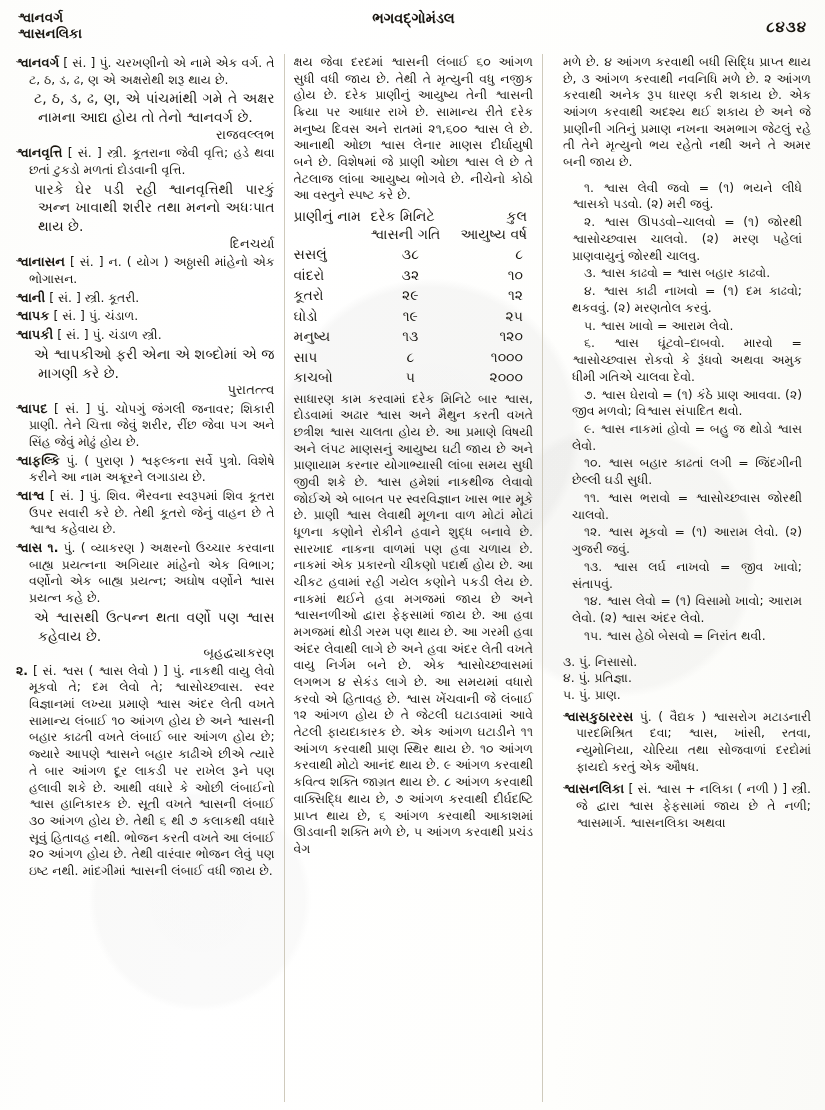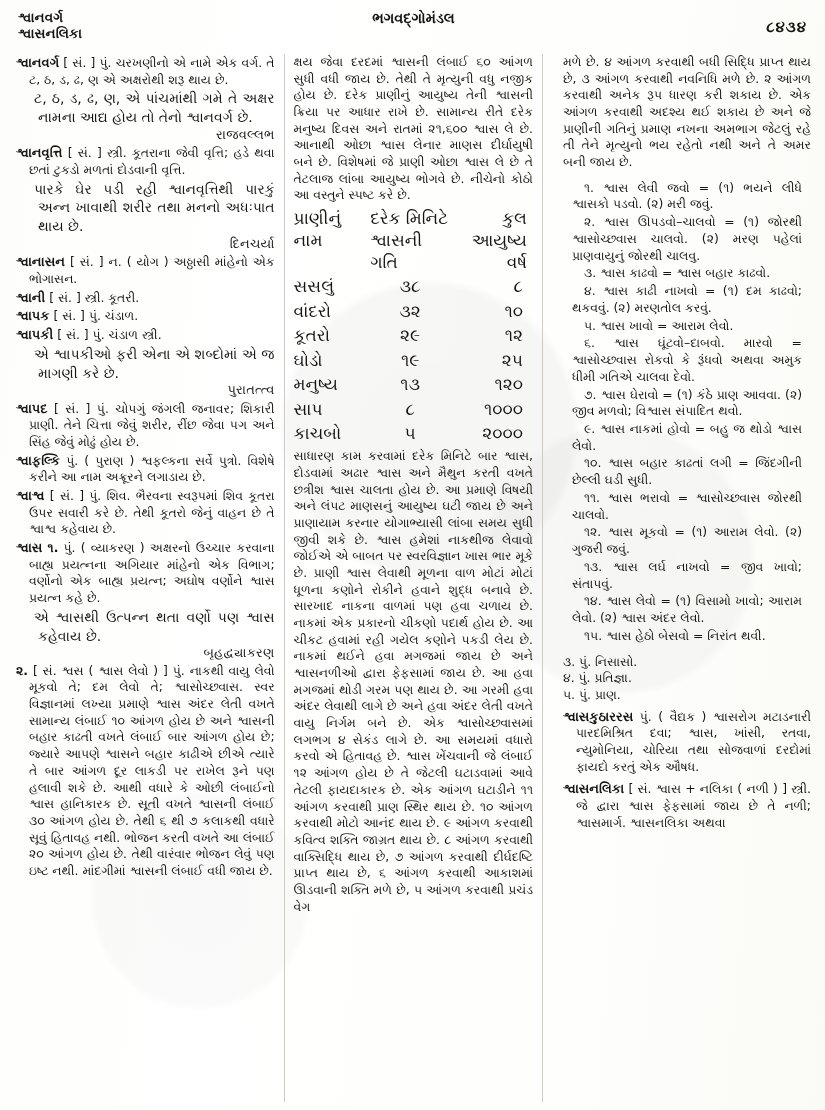--- a/index.html
+++ b/index.html
@@ -131,21 +131,21 @@
     margin: 0 0 1px 0;
     text-indent: 12px;
     line-height: 1.35;
   }
 
   
   .table {
     margin: 3px 0 3px 0;
     width: 100%;
     border-collapse: collapse;
-    font-size: 17px;
+    font-size: 14px;
   }
   .table th {
     font-weight: normal;
     text-align: left;
     vertical-align: top;
     padding: 0 0 1px 0;
     line-height: 1.3;
   }
   .table th.c { text-align: left; }
   .table th.r { text-align: right; padding-right: 6px; }

